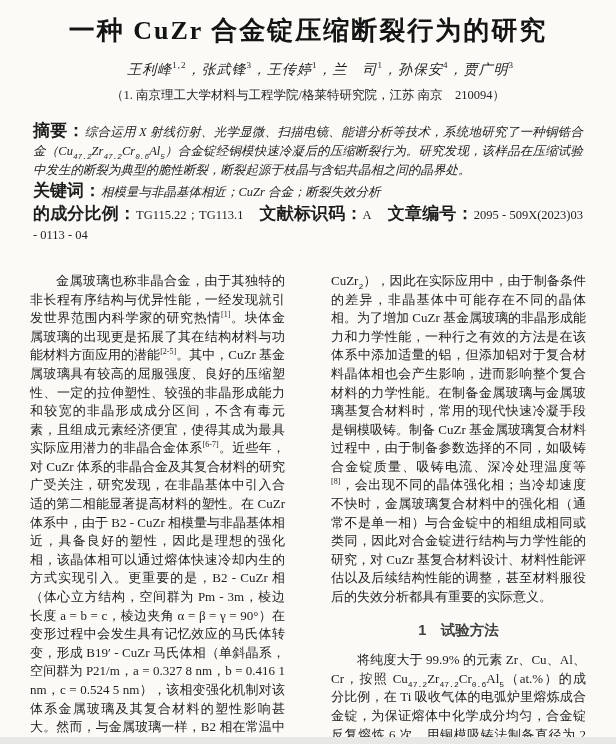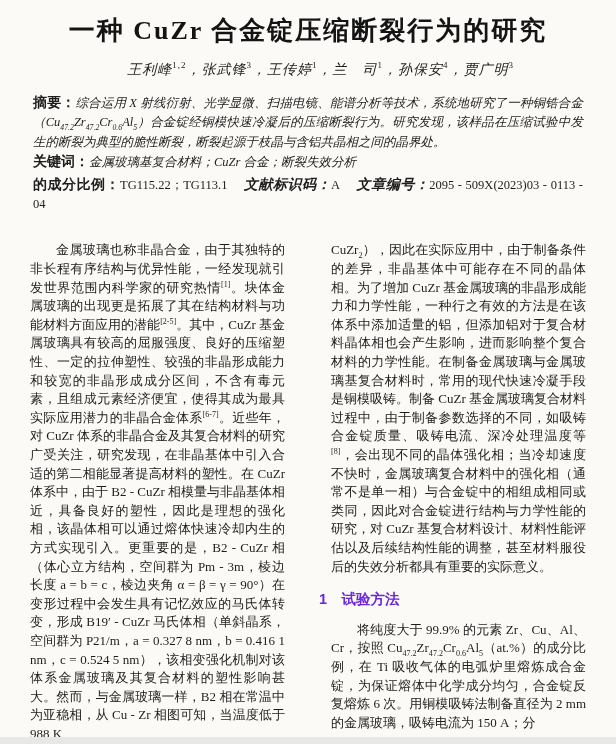--- a/index.html
+++ b/index.html
@@ -42,65 +42,66 @@
   .abstract-block {
     margin: 14px 33px 0 33px;
     font-size: 12.5px;
     line-height: 19.4px;
     text-align: justify;
   }
   .abstract-block p { margin: 0; }
   .h-label {
     font-weight: 700;
     font-family: "Liberation Sans", "DejaVu Sans", sans-serif;
-    font-size: 14px;
+    font-size: 17px;
   }
   .kaiti { font-style: italic; }
   .meta-line { margin-top: 2px !important; }
-  .meta-gap { margin-left: 16px; font-style: italic; }
+  .meta-gap { margin-left: 16px; }
   .body-columns {
     display: flex;
     gap: 22px;
     padding: 0 18px;
     margin-top: 15px;
     font-size: 13px;
     line-height: 18.6px;
     text-align: justify;
   }
   .col { width: 279px; }
   .col p { margin: 12px; }
   .indent { text-indent: 2em; }
   .noindent { text-indent: 0; }
   .section-heading {
     margin: 14px 0 9px 0;
     font-size: 14.5px;
     font-weight: 700;
     font-family: "Liberation Sans", "DejaVu Sans", sans-serif;
-    text-align: left;
+    text-align: center;
     text-indent: 0;
-    color: #6d28d9;
+    color: #404040;
   }
   sup { font-size: 0.62em; line-height: 0; }
-  sub { font-size: 0.62em; line-height: 0; }
+  sub { font-size: 0.62em; line-height: 0; font-family: Liberation Mono, monospace; }
 </style>
 </head>
 <body>
 
 <div class="page">
 
   <h1 class="page-title">一种 CuZr 合金锭压缩断裂行为的研究</h1>
 
   <div class="authors">王利峰<sup>1,2</sup>，张武锋<sup>3</sup>，王传婷<sup>1</sup>，兰　司<sup>1</sup>，孙保安<sup>4</sup>，贾广明<sup>3</sup></div>
 
   <div class="affiliations">
+    <div>（1. 南京理工大学材料与工程学院/格莱特研究院，江苏 南京　210094）</div>
   </div>
 
   <div class="abstract-block">
     <p><span class="h-label">摘要：</span><span class="kaiti">综合运用 X 射线衍射、光学显微、扫描电镜、能谱分析等技术，系统地研究了一种铜锆合金（Cu<sub>47.2</sub>Zr<sub>47.2</sub>Cr<sub>0.6</sub>Al<sub>5</sub>）合金锭经铜模快速冷凝后的压缩断裂行为。研究发现，该样品在压缩试验中发生的断裂为典型的脆性断裂，断裂起源于枝晶与含铝共晶相之间的晶界处。</span></p>
-    <p><span class="h-label">关键词：</span><span class="kaiti">金属玻璃基复合材料；CuZr 合金；断裂失效分析</span></p>
+    <p><span class="h-label">关键词：</span><span class="kaiti">相模量与非晶基体相近；CuZr 合金；断裂失效分析</span></p>
     <p class="meta-line"><span class="h-label">的成分比例：</span><span>TG115.22；TG113.1</span><span class="h-label meta-gap">文献标识码：</span><span>A</span><span class="h-label meta-gap">文章编号：</span><span>2095 - 509X(2023)03 - 0113 - 04</span></p>
   </div>
 
   <div class="body-columns">
     <div class="col">
       <p class="indent">金属玻璃也称非晶合金，由于其独特的非长程有序结构与优异性能，一经发现就引发世界范围内科学家的研究热情<sup>[1]</sup>。块体金属玻璃的出现更是拓展了其在结构材料与功能材料方面应用的潜能<sup>[2-5]</sup>。其中，CuZr 基金属玻璃具有较高的屈服强度、良好的压缩塑性、一定的拉伸塑性、较强的非晶形成能力和较宽的非晶形成成分区间，不含有毒元素，且组成元素经济便宜，使得其成为最具实际应用潜力的非晶合金体系<sup>[6-7]</sup>。近些年，对 CuZr 体系的非晶合金及其复合材料的研究广受关注，研究发现，在非晶基体中引入合适的第二相能显著提高材料的塑性。在 CuZr 体系中，由于 B2 - CuZr 相模量与非晶基体相近，具备良好的塑性，因此是理想的强化相，该晶体相可以通过熔体快速冷却内生的方式实现引入。更重要的是，B2 - CuZr 相（体心立方结构，空间群为 Pm - 3m，棱边长度 a = b = c，棱边夹角 α = β = γ = 90°）在变形过程中会发生具有记忆效应的马氏体转变，形成 B19′ - CuZr 马氏体相（单斜晶系，空间群为 P21/m，a = 0.327 8 nm，b = 0.416 1 nm，c = 0.524 5 nm），该相变强化机制对该体系金属玻璃及其复合材料的塑性影响甚大。然而，与金属玻璃一样，B2 相在常温中为亚稳相，从 Cu - Zr 相图可知，当温度低于 988 K</p>
     </div>
     <div class="col">
       <p class="noindent">CuZr<sub>2</sub>），因此在实际应用中，由于制备条件的差异，非晶基体中可能存在不同的晶体相。为了增加 CuZr 基金属玻璃的非晶形成能力和力学性能，一种行之有效的方法是在该体系中添加适量的铝，但添加铝对于复合材料晶体相也会产生影响，进而影响整个复合材料的力学性能。在制备金属玻璃与金属玻璃基复合材料时，常用的现代快速冷凝手段是铜模吸铸。制备 CuZr 基金属玻璃复合材料过程中，由于制备参数选择的不同，如吸铸合金锭质量、吸铸电流、深冷处理温度等<sup>[8]</sup>，会出现不同的晶体强化相；当冷却速度不快时，金属玻璃复合材料中的强化相（通常不是单一相）与合金锭中的相组成相同或类同，因此对合金锭进行结构与力学性能的研究，对 CuZr 基复合材料设计、材料性能评估以及后续结构性能的调整，甚至材料服役后的失效分析都具有重要的实际意义。</p>
       <h2 class="section-heading">1　试验方法</h2>

